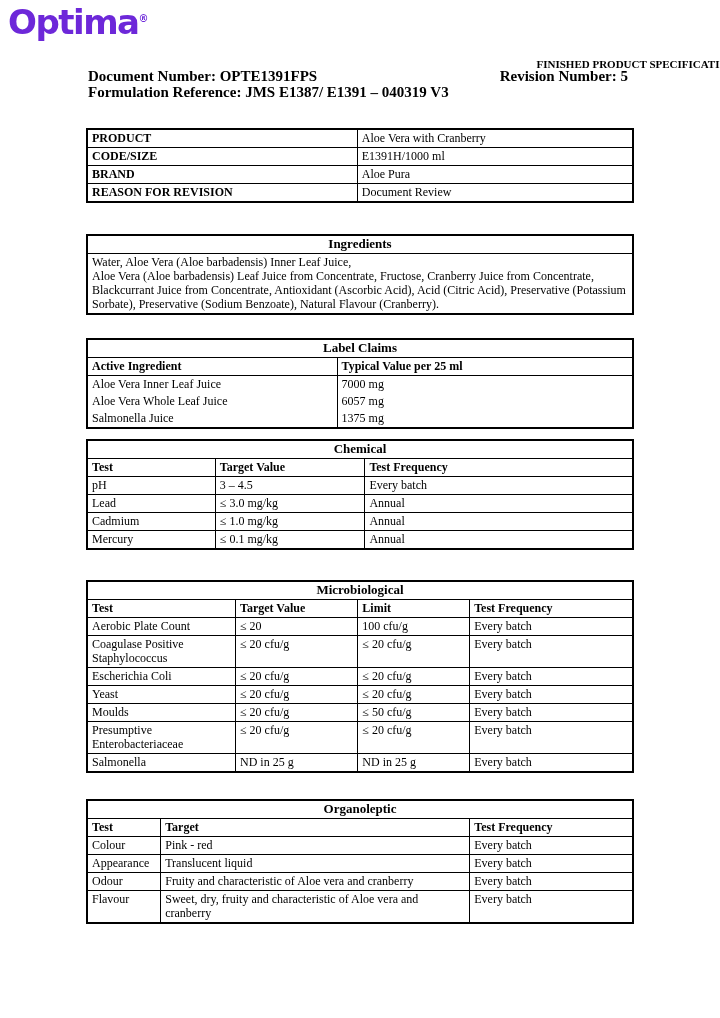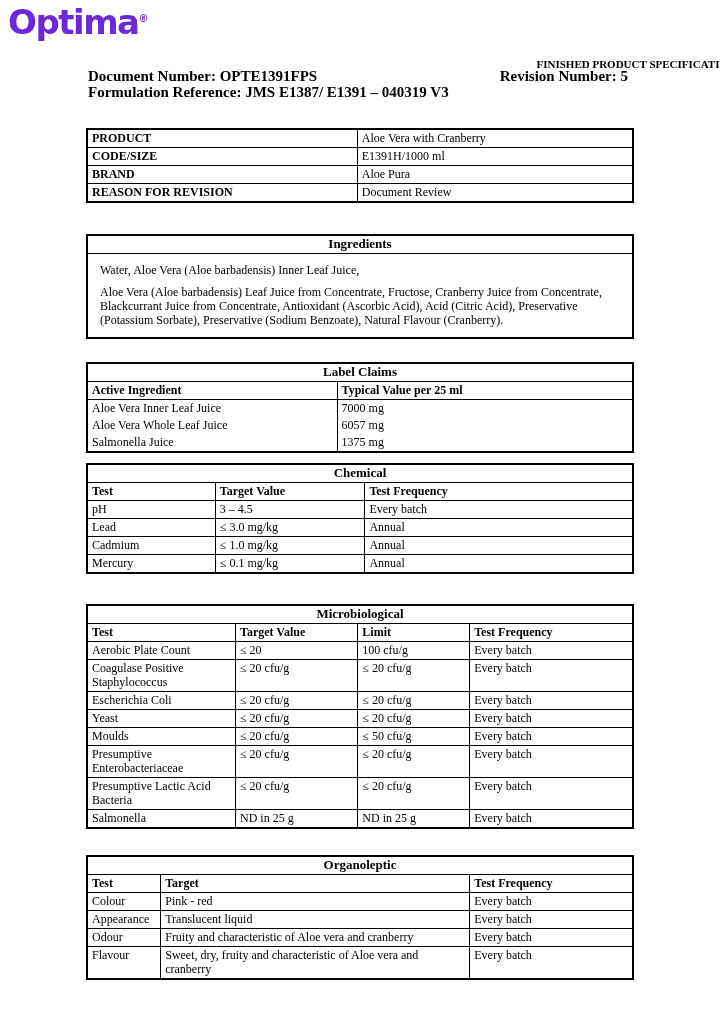--- a/index.html
+++ b/index.html
@@ -63,21 +63,21 @@
     line-height: 14px;
     padding: 1px 4px 2px 4px;
     text-align: left;
     vertical-align: top;
     overflow: hidden;
   }
   table.spec th { font-weight: bold; }
   table.spec th.title-row { text-align: center; font-size: 13px; }
   td.b { font-weight: bold; }
   .no-inner tbody td { border-top: none; border-bottom: none; }
-  .ing-body div { margin: 8px; }
+  .ing-body div { margin: 0; }
   .mb-a { margin-bottom: 31px; }
   .mb-b { margin-bottom: 23px; }
   .mb-c { margin-bottom: 10px; }
   .mb-d { margin-bottom: 30px; }
   .mb-e { margin-bottom: 26px; }
 </style>
 </head>
 <body>
 
 <div class="page">
@@ -267,26 +267,20 @@
             <td>≤ 50 cfu/g</td>
             <td>Every batch</td>
           </tr>
           <tr>
             <td>Presumptive Enterobacteriaceae</td>
             <td>≤ 20 cfu/g</td>
             <td>≤ 20 cfu/g</td>
             <td>Every batch</td>
           </tr>
           <tr>
-            <td>Presumptive Lactic Acid Bacteria</td>
-            <td>≤ 20 cfu/g</td>
-            <td>≤ 20 cfu/g</td>
-            <td>Every batch</td>
-          </tr>
-          <tr>
             <td>Salmonella</td>
             <td>ND in 25 g</td>
             <td>ND in 25 g</td>
             <td>Every batch</td>
           </tr>
         </tbody>
     </table>
 
     <table class="spec">
       <colgroup>

